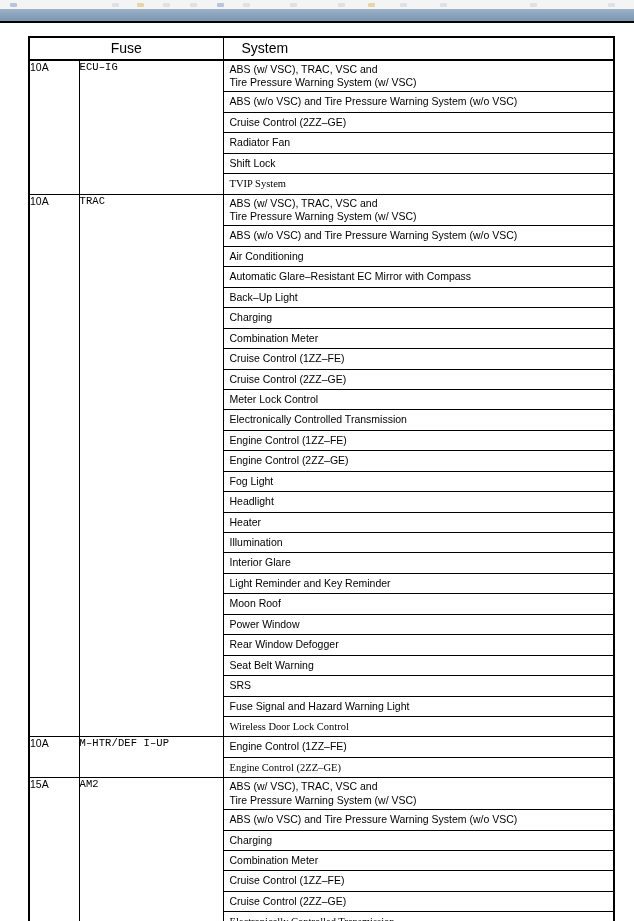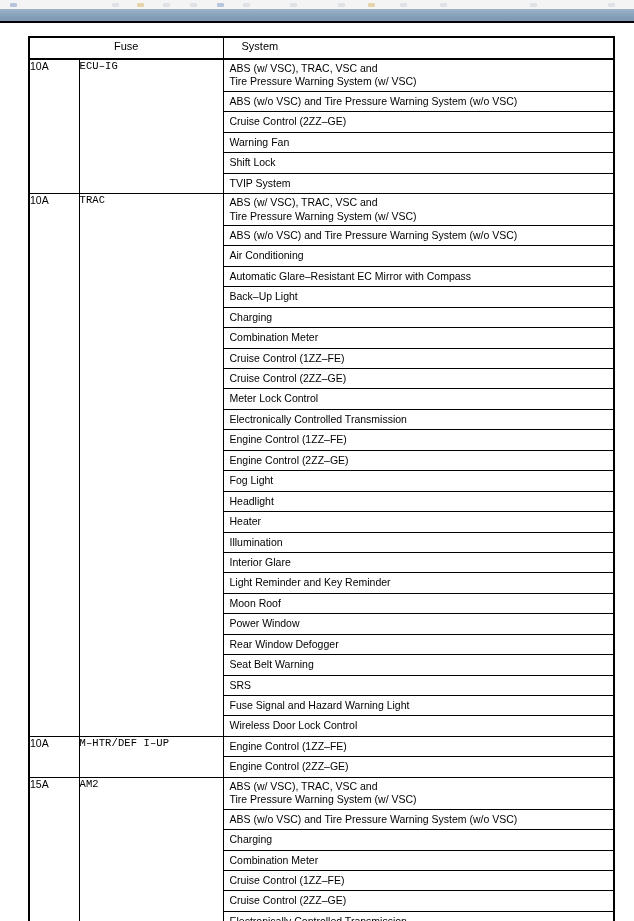--- a/index.html
+++ b/index.html
@@ -100,21 +100,21 @@
     padding: 2px 0 1px 0;
   }
   #fuse-table thead th.h-fuse {
     text-align: center;
   }
   #fuse-table thead th.h-system {
     text-align: left;
     padding-left: 18px;
   }
   #fuse-table thead th span {
-    font-size: 11px;
+    font-size: 14px;
     font-weight: normal;
   }
 
   #fuse-table tbody tr > td {
     border-top: 1.5px solid #000000;
     border-bottom: 1.5px solid #000000;
   }
 
   td.amp-cell,
   td.fuse-cell {
@@ -134,20 +134,21 @@
   ul.system-list li {
     margin: 0;
     padding: 3px 4px 3px 6px;
     border-bottom: 1px solid #000000;
     font-size: 10.5px;
     line-height: 1.28;
     white-space: pre-line;
   }
   ul.system-list li:last-child {
     border-bottom: none;
+    font-family: Liberation Serif, serif;
   }
   ul.system-list li.two-line {
     padding-top: 2px;
     padding-bottom: 2px;
   }
 </style>
 </head>
 <body>
 
 <div id="app-toolbar">
@@ -193,21 +194,21 @@
 
     <tr>
           <td class="amp-cell">10A</td>
           <td class="fuse-cell">ECU–IG</td>
           <td class="system-cell">
             <ul class="system-list">
               <li class="two-line">ABS (w/ VSC), TRAC, VSC and
 Tire Pressure Warning System (w/ VSC)</li>
               <li>ABS (w/o VSC) and Tire Pressure Warning System (w/o VSC)</li>
               <li>Cruise Control (2ZZ–GE)</li>
-              <li>Warning Fan</li>
+              <li>Radiator Fan</li>
               <li>Shift Lock</li>
               <li>TVIP System</li>
             </ul>
           </td>
         </tr>
         <tr>
           <td class="amp-cell">10A</td>
           <td class="fuse-cell">TRAC</td>
           <td class="system-cell">
             <ul class="system-list">

